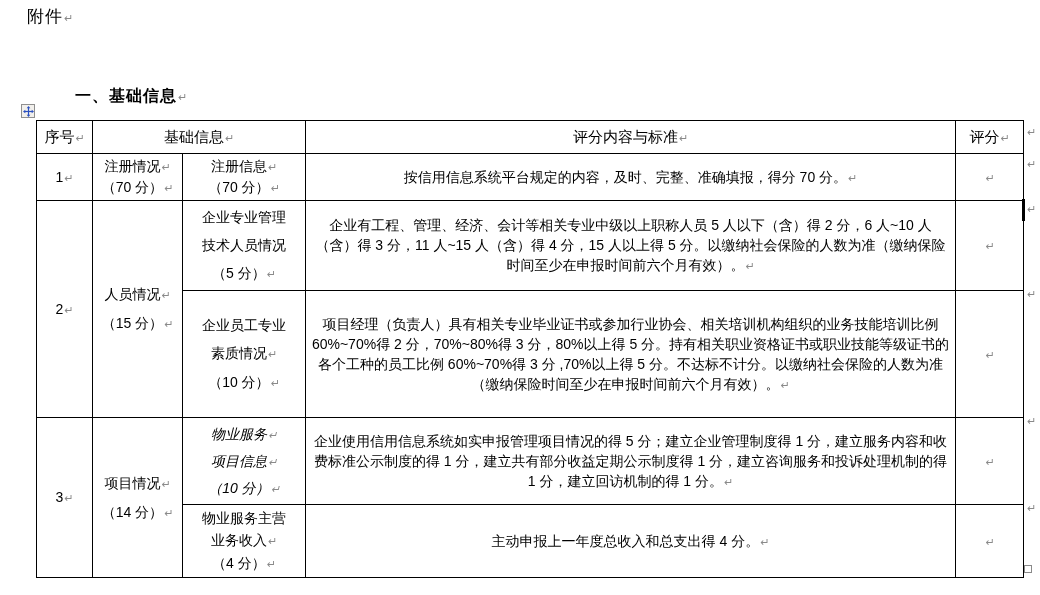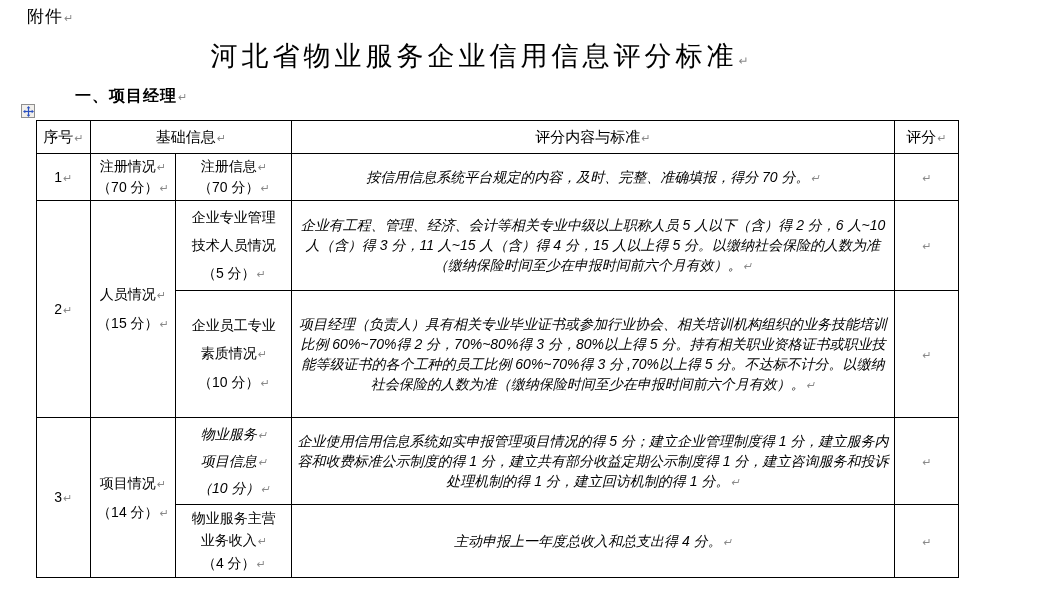--- a/index.html
+++ b/index.html
@@ -2,21 +2,21 @@
 <html><head>
 <meta charset="utf-8">
 <style>
   * { margin:0; padding:0; box-sizing:border-box; }
   html,body { background:#ffffff; }
   body {
     width:1040px; height:595px;
     font-family:"Liberation Sans", sans-serif;
     color:#000;
   }
-  .doc { position:relative; width:959px; height:595px; background:#fff; overflow:hidden; }
+  .doc { position:relative; width:1040px; height:595px; background:#fff; overflow:hidden; }
 
   
   .pm { color:#8a8a8a; font-size:11px; font-weight:normal; letter-spacing:0; margin-left:1px; vertical-align:baseline; }
 
   .attachment { position:absolute; left:27px; top:5px; font-size:17px; font-weight:500; letter-spacing:1px; }
   .title { position:absolute; left:0; right:0; top:38px; text-align:center; font-size:27px; font-weight:500; letter-spacing:4px; }
   .title .pm { font-size:12px; letter-spacing:0; }
   .section { position:absolute; left:75px; top:86px; font-size:16px; font-weight:bold; letter-spacing:1px; }
 
   
@@ -35,21 +35,20 @@
     border:1px solid #000;
     vertical-align:middle;
     text-align:center;
     padding:2px 4px;
     line-height:20px;
   }
   td.crit {
     text-align:justify;
     padding:4px 10px 4px 8px;
     line-height:21.5px;
-    font-style:italic;
   }
   td.score-cell { text-align:left; padding-left:14px; }
   tr.hrow td { font-size:15px; line-height:18px; }
   .lh20 { line-height:20px !important; }
   .lh22 { line-height:22px !important; }
   .lh26 { line-height:26px !important;font-style:italic; }
   .lh28 { line-height:28px !important;margin-left:33px; }
 
   
   .row-end-mark { position:absolute; left:1026px; }
@@ -60,23 +59,22 @@
   
   .end-square { position:absolute; left:1024px; top:565px; width:8px; height:8px; border:1px solid #8a8a8a; background:#fff; }
 </style>
 </head>
 <body>
 
 <div class="doc">
 
   <div class="attachment"><span>附件</span><span class="pm">↵</span></div>
 
-  <div class="title"><span>河北省物业服务企业信用信息评分标准</span><span class="pm">↵</span></div>
 
-  <div class="section"><span>一、项目经理</span><span class="pm">↵</span></div>
+  <div class="section"><span>一、基础信息</span><span class="pm">↵</span></div>
 
   <div class="handle">
     <svg width="11" height="11" viewBox="0 0 11 11">
       <g stroke="#2b50c0" stroke-width="1.2" fill="none">
         <line x1="5.5" y1="1.5" x2="5.5" y2="9.5"></line>
         <line x1="1.5" y1="5.5" x2="9.5" y2="5.5"></line>
       </g>
       <g fill="#2b50c0">
         <polygon points="5.5,0 3.7,2.3 7.3,2.3"></polygon>
         <polygon points="5.5,11 3.7,8.7 7.3,8.7"></polygon>

